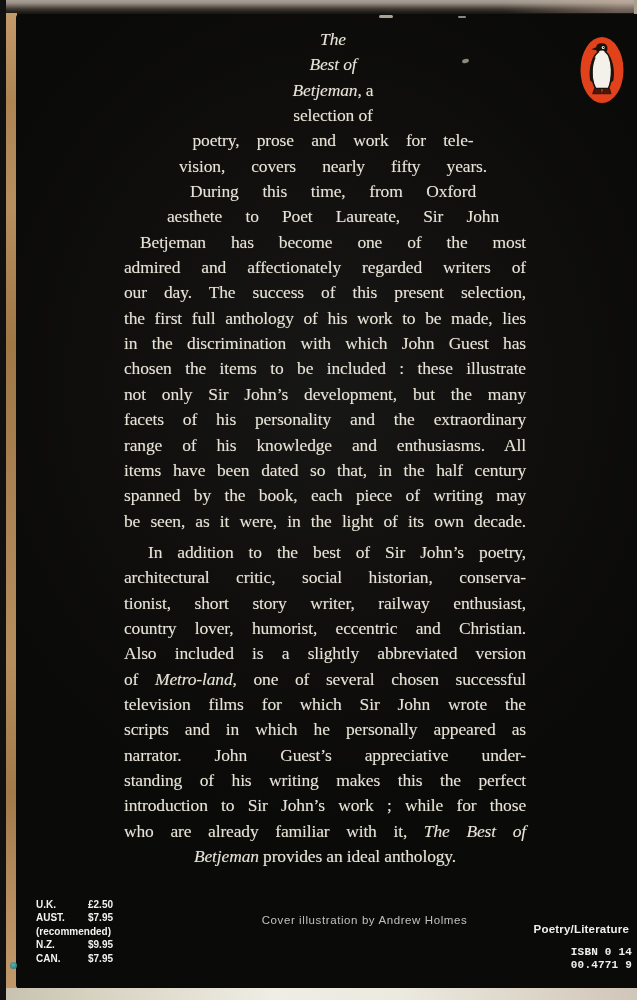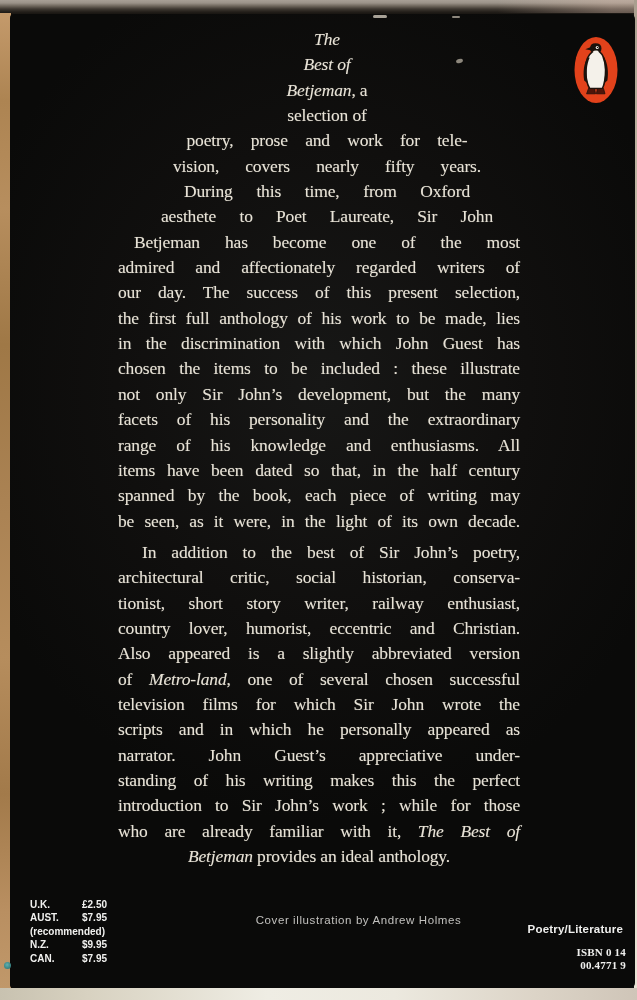--- a/index.html
+++ b/index.html
@@ -1,20 +1,20 @@
 <!DOCTYPE html>
 <html><head>
 <meta charset="utf-8">
 <style>
   html,body{margin:0;padding:0;}
   body{
     width:637px;height:1000px;position:relative;overflow:hidden;
     background:#111;font-family:"Liberation Serif","DejaVu Serif",serif;
   }
-  .scene{position:absolute;inset:0;}
+  .scene{position:absolute;inset:0;margin-left:6px;}
   
   .top-band{
     position:absolute;left:0;top:0;width:637px;height:15px;
     background:linear-gradient(180deg,#a8a096 0px,#9a9288 3px,#6e665c 6px,#3e3831 9px,#221e19 12px,#14110e 15px);
   }
   .top-band-light{
     position:absolute;left:0;top:0;width:637px;height:13px;
     background:linear-gradient(90deg,rgba(0,0,0,0) 78%,rgba(216,186,170,.40) 96%);
   }
   .left-edge{
@@ -63,21 +63,21 @@
     color:#c2c1be;font-family:"Liberation Sans","DejaVu Sans",sans-serif;
     font-size:11.5px;letter-spacing:.6px;padding-left:36px;
   }
   .cat{
     position:absolute;right:12px;top:909px;text-align:center;
     color:#efefed;font-family:"Liberation Sans","DejaVu Sans",sans-serif;
     font-weight:bold;font-size:11.5px;letter-spacing:.2px;
   }
   .isbn{
     position:absolute;right:9px;top:932px;text-align:right;
-    color:#efefed;font-family:Liberation Serif, serif;
+    color:#efefed;font-family:Liberation Mono, monospace;
     font-weight:bold;font-size:11px;line-height:13px;letter-spacing:.2px;
   }
   
   .speck-a{position:absolute;left:446px;top:45px;width:7px;height:4px;background:#8d877c;border-radius:50%;transform:rotate(-18deg);}
   .speck-b{position:absolute;left:373px;top:15px;width:14px;height:3px;background:#cfc8ba;border-radius:2px;opacity:.8;}
   .speck-c{position:absolute;left:452px;top:16px;width:8px;height:2px;background:#c4bcae;border-radius:2px;opacity:.7;}
   .dot-teal{position:absolute;left:4px;top:962px;width:7px;height:7px;border-radius:50%;
     background:radial-gradient(circle at 45% 40%,#63b0ae 0%,#3d8b8b 55%,#2b6a6c 100%);}
 </style>
 </head>
@@ -123,21 +123,21 @@
       <div class="ln">not only Sir John’s development, but the many</div>
       <div class="ln">facets of his personality and the extraordinary</div>
       <div class="ln">range of his knowledge and enthusiasms. All</div>
       <div class="ln">items have been dated so that, in the half century</div>
       <div class="ln">spanned by the book, each piece of writing may</div>
       <div class="ln">be seen, as it were, in the light of its own decade.</div>
       <div class="ln ind">In addition to the best of Sir John’s poetry,</div>
       <div class="ln">architectural critic, social historian, conserva-</div>
       <div class="ln">tionist, short story writer, railway enthusiast,</div>
       <div class="ln">country lover, humorist, eccentric and Christian.</div>
-      <div class="ln">Also appeared is a slightly abbreviated version</div>
+      <div class="ln">Also included is a slightly abbreviated version</div>
       <div class="ln"><span>of </span><span class="it">Metro-land</span><span>, one of several chosen successful</span></div>
       <div class="ln">television films for which Sir John wrote the</div>
       <div class="ln">scripts and in which he personally appeared as</div>
       <div class="ln">narrator. John Guest’s appreciative under-</div>
       <div class="ln">standing of his writing makes this the perfect</div>
       <div class="ln">introduction to Sir John’s work ; while for those</div>
       <div class="ln"><span>who are already familiar with it, </span><span class="it">The Best of</span></div>
       <div class="ln c"><span class="it">Betjeman</span><span> provides an ideal anthology.</span></div>
     </div>
 

